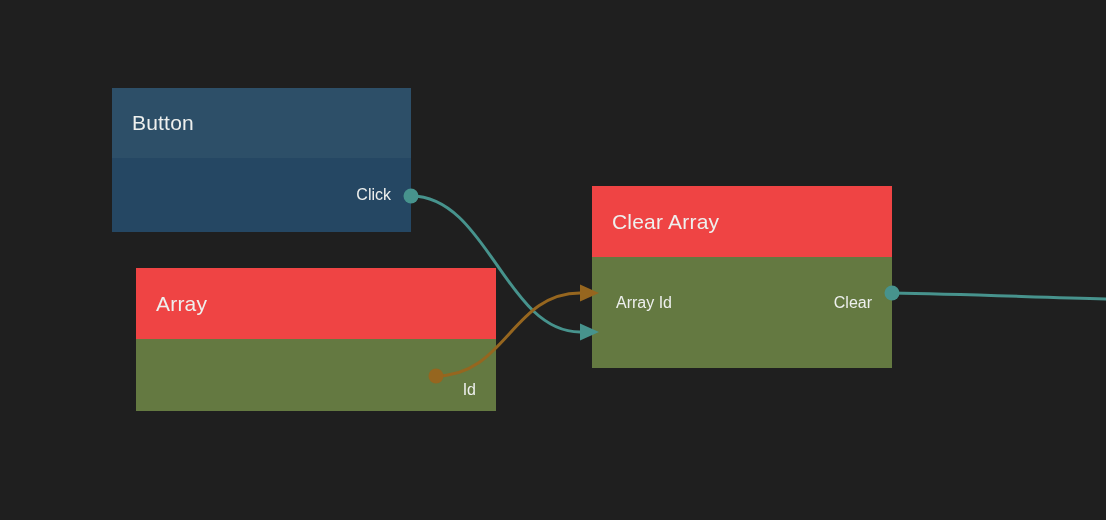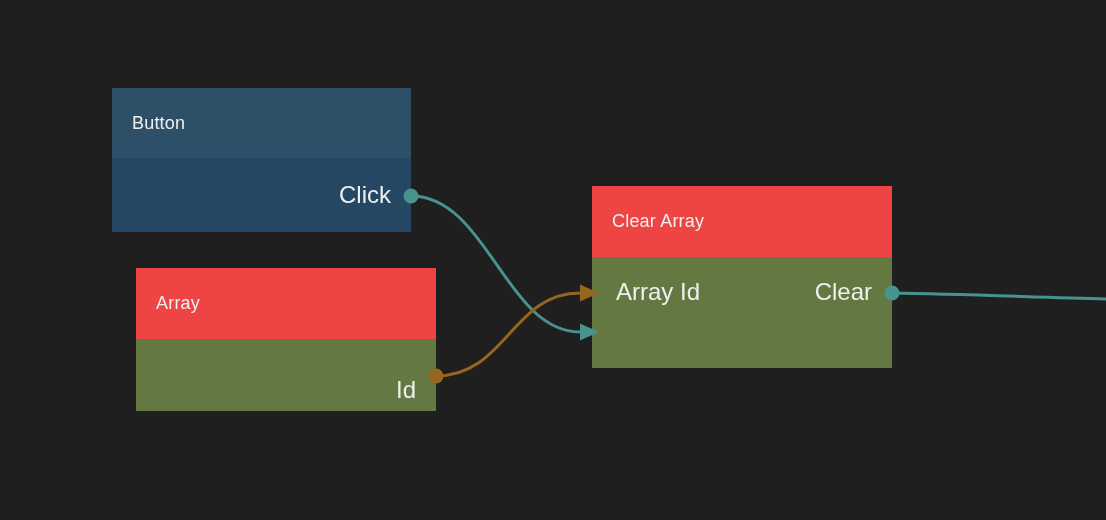--- a/index.html
+++ b/index.html
@@ -27,57 +27,57 @@
     z-index: 2;
     color: #eef0ee;
   }
   .node-header {
     display: flex;
     align-items: center;
     padding-left: 20px;
     flex: 0 0 auto;
   }
   .node-title {
-    font-size: 18px;
+    font-size: 21px;
     font-weight: 400;
     letter-spacing: 0.2px;
   }
   .node-body {
     flex: 1 1 auto;
     display: flex;
     flex-direction: column;
   }
   .port-label {
-    font-size: 24px;
+    font-size: 16px;
     font-weight: 400;
   }
   
   .node-button { left: 112px; top: 88px; width: 299px; height: 144px; }
   .node-button .node-header { height: 70px; background: #2d4f68; }
   .node-button .node-body { background: #254763; justify-content: center; }
   .node-button .port-row {
     display: flex; justify-content: flex-end; align-items: center;
     padding-right: 20px;
   }
   
-  .node-array { left: 136px; top: 268px; width: 300px; height: 143px; border-radius: 26px; }
+  .node-array { left: 136px; top: 268px; width: 360px; height: 143px; border-radius: 26px; }
   .node-green .node-header { height: 71px; background: #ef4444; }
   .node-green .node-body { background: #647941; }
   .node-array .node-body { justify-content: center; }
   .node-array .port-row {
     display: flex; justify-content: flex-end; align-items: center;
     padding-right: 20px;
     margin-top: 30px;
   }
   
   .node-clear-array { left: 592px; top: 186px; width: 300px; height: 182px; }
   .node-clear-array .node-body { padding-top: 15px; }
   .node-clear-array .port-row {
     height: 40px;
-    display: flex; align-items: center; justify-content: space-between;
+    display: flex; align-items: flex-end; justify-content: space-between;
     padding-left: 24px; padding-right: 20px; gap: 36px;
   }
 </style>
 </head>
 <body>
 
 <div class="canvas">
 
   <div class="node node-button">
     <div class="node-header">

